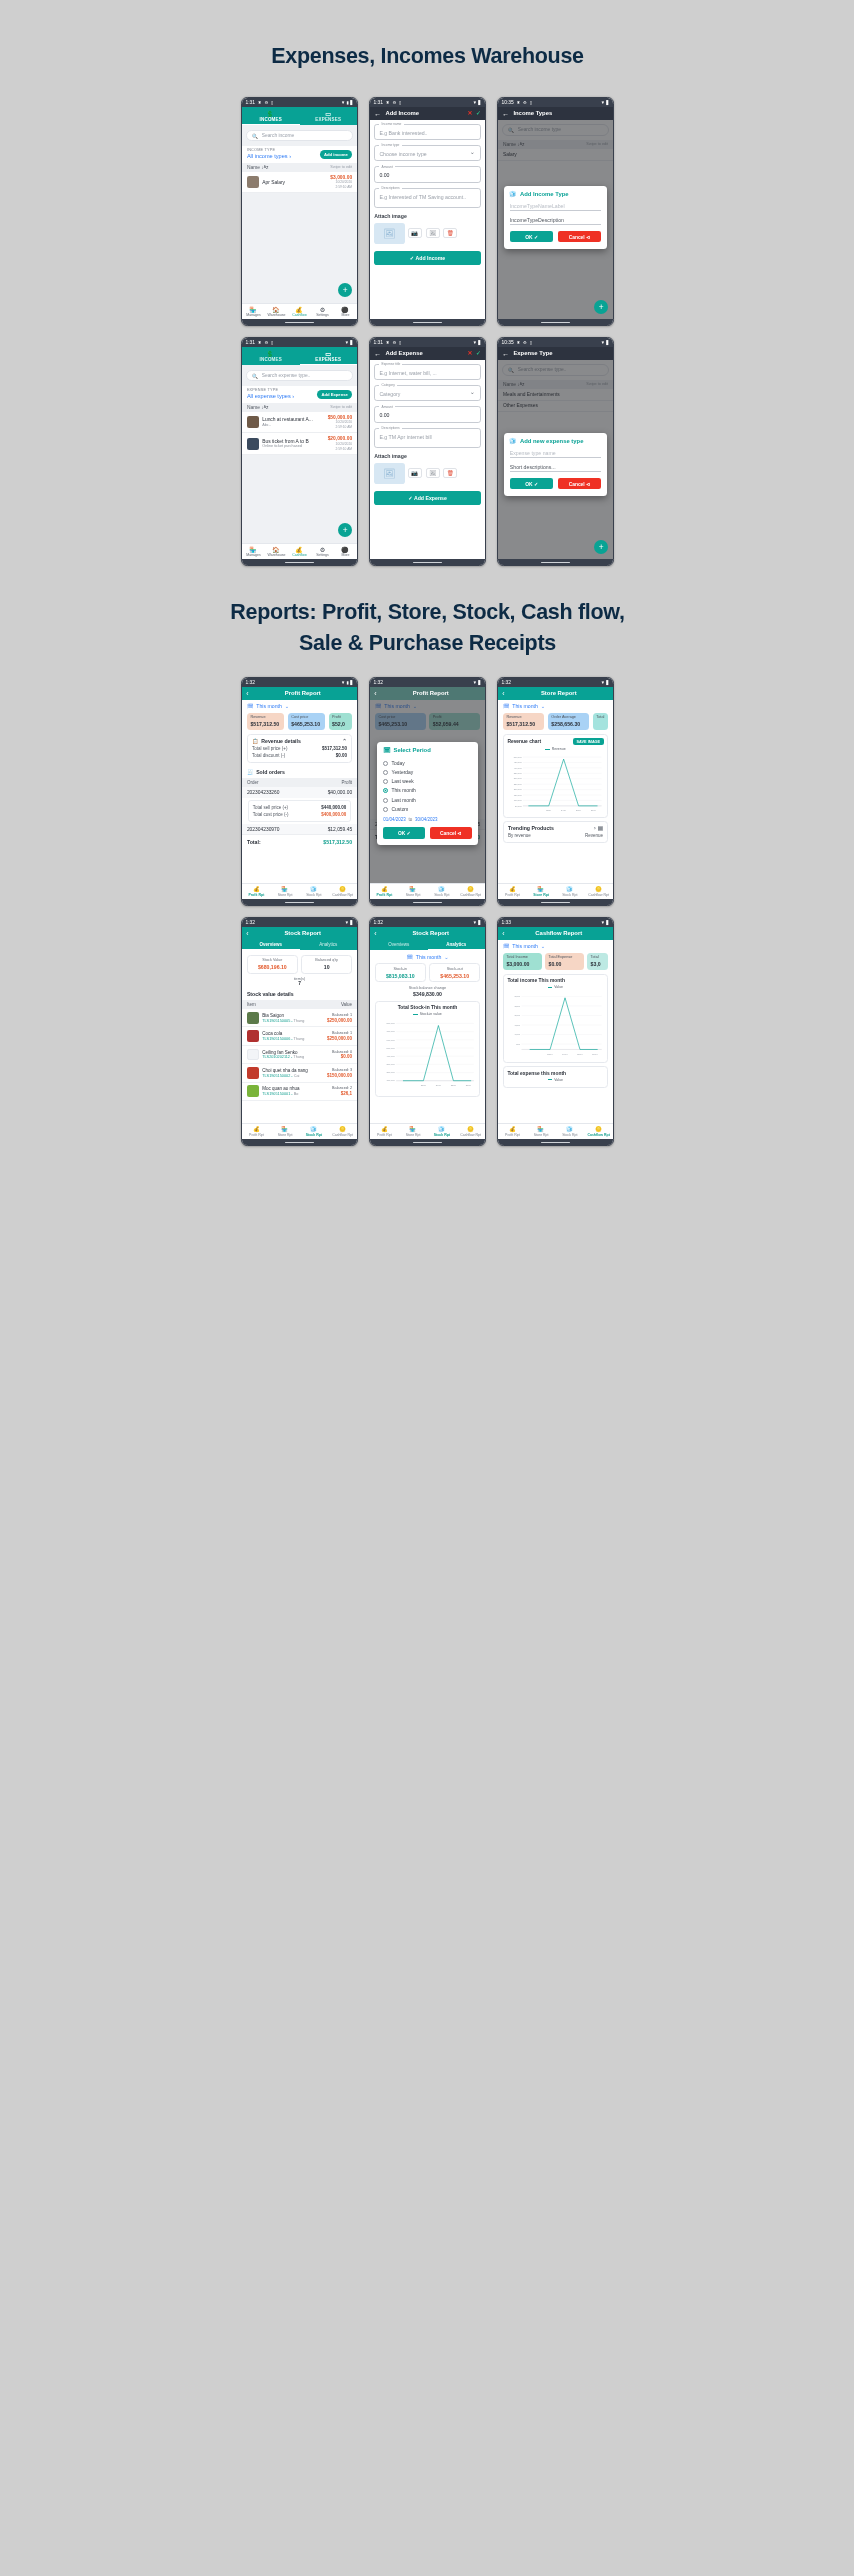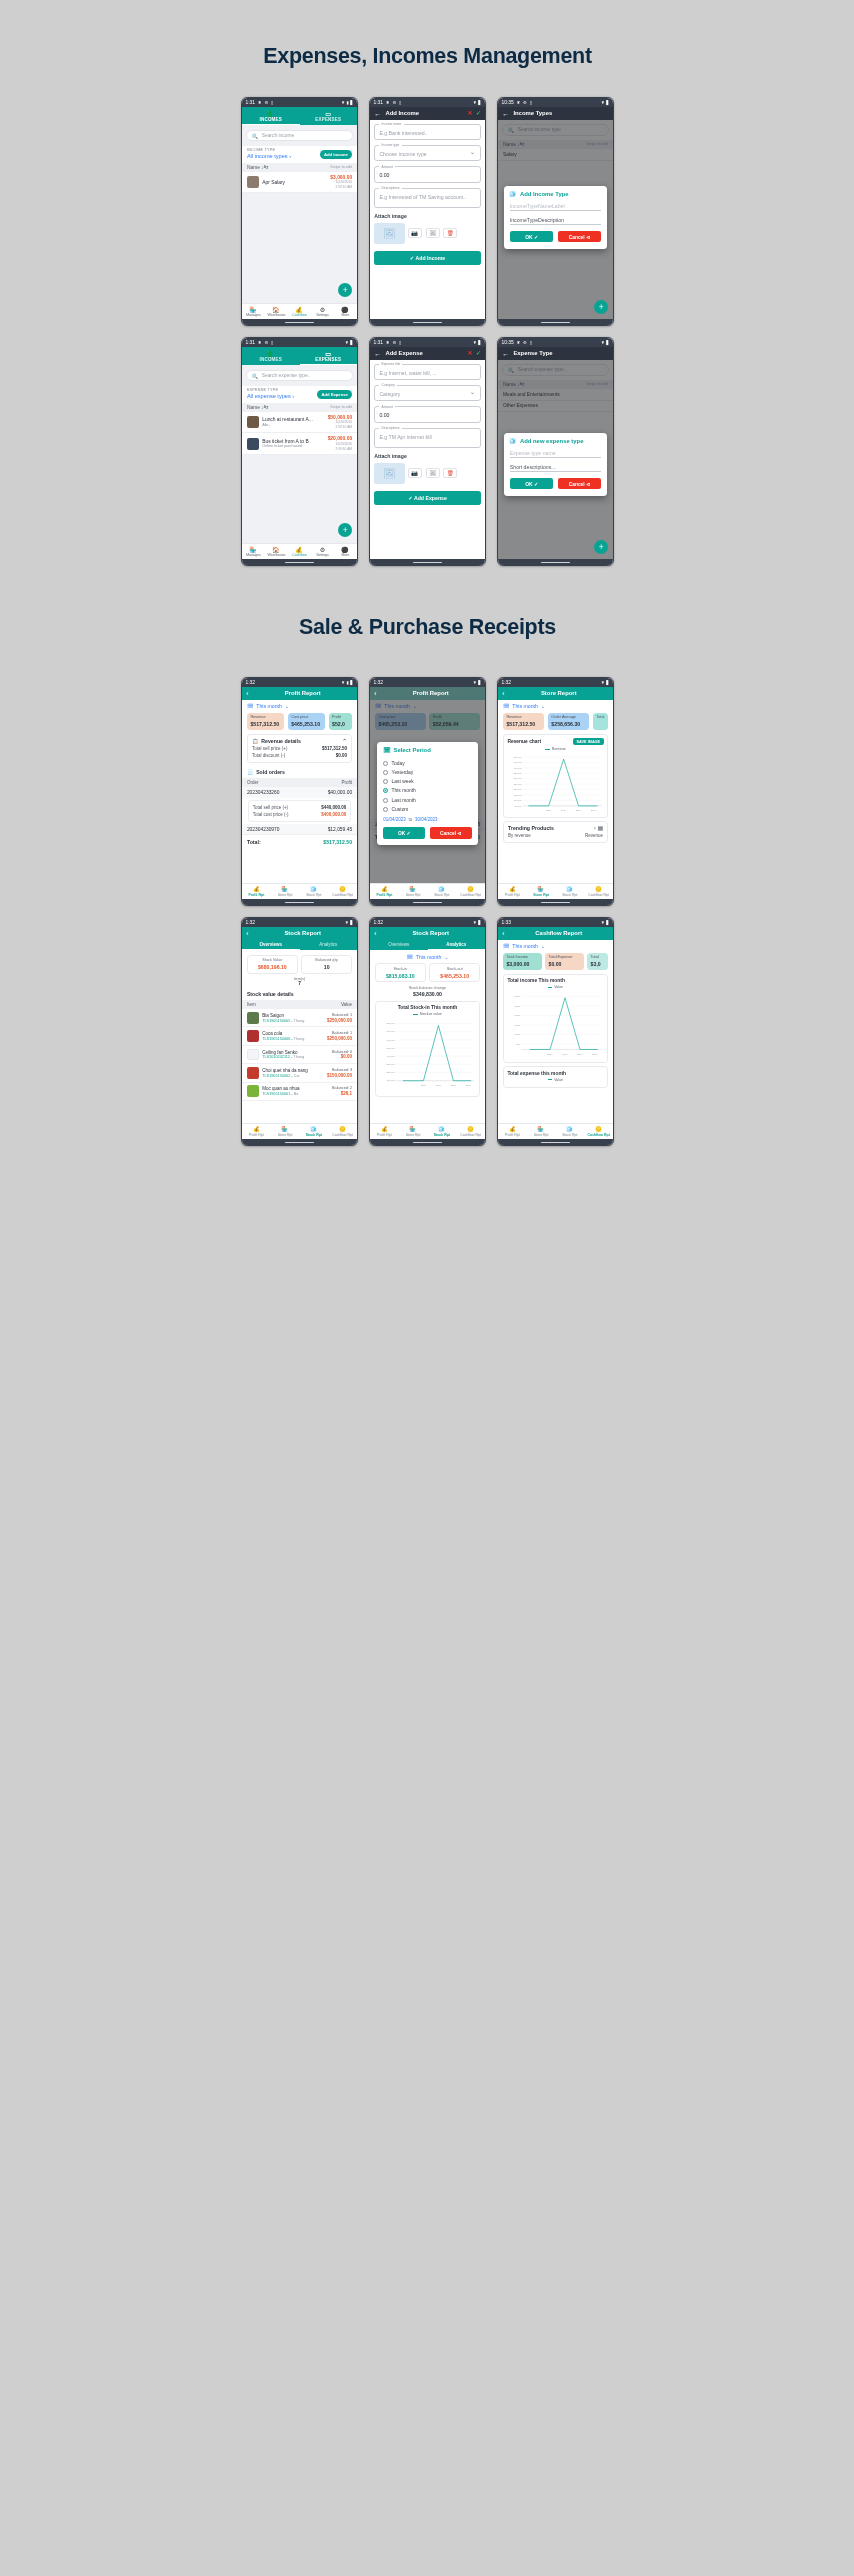--- a/index.html
+++ b/index.html
@@ -240,21 +240,21 @@
   .radiorow{ display:flex;align-items:center;gap:3.5px;font-size:4.9px;color:#3c424b;padding:2.1px 0;}
   .radiorow .rd{ width:4.9px;height:4.9px;border-radius:50%;border:1px solid #8b9099;flex:0 0 auto;}
   .radiorow.sel .rd{ border-color:#09a394; background:radial-gradient(#09a394 45%, #fff 48%);}
   .daterow{ display:flex;align-items:center;gap:2.8px;font-size:4.5px;color:#2f7cf6;padding:2.8px 0 4.2px;}
   .daterow .to{ color:#6d737c;}
 </style>
 </head>
 <body>
 
 <div class="banner-title sec1-title" style="height:97px;display:flex;align-items:center;justify-content:center;">
-  <span>Expenses, Incomes Management</span>
+  <span>Expenses, Incomes Warehouse</span>
 </div>
 
 <div class="row" style="height:229px;">
 
   <div class="phone">
     <div class="statusbar">
       <span>1:31</span>
       <span class="sb-ic">♜</span>
       <span class="sb-ic">⚙</span>
       <span class="sb-ic">▯</span>
@@ -595,20 +595,21 @@
         </div>
       </div>
     </div>
     <div class="gesturebar">
         <i></i>
       </div>
   </div>
 </div>
 
 <div class="banner-title sec2-title" style="height:111px;display:flex;flex-direction:column;align-items:center;justify-content:center;gap:4.2px;">
+  <span>Reports: Profit, Store, Stock, Cash flow,</span>
   <span>Sale &amp; Purchase Receipts</span>
 </div>
 
 <div class="row" style="height:229px;">
 
   <div class="phone">
     <div class="statusbar">
       <span>1:32</span>
       <span class="sb-right">
           <span class="sb-ic">▼</span>

